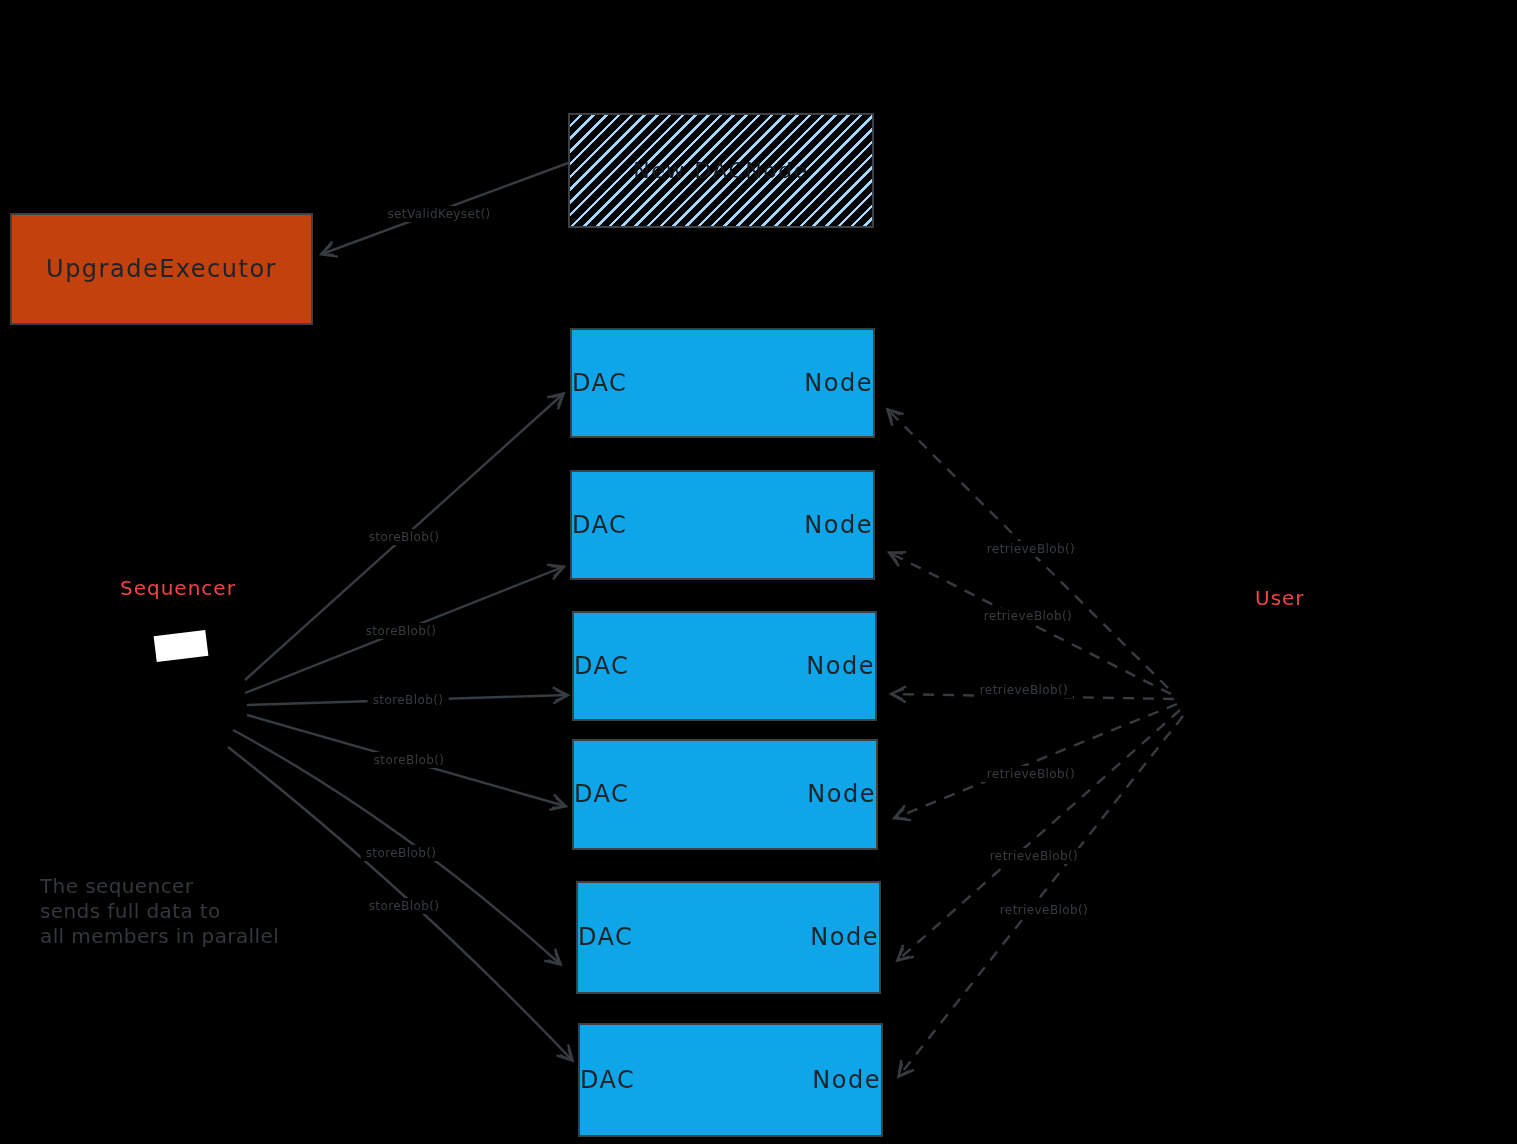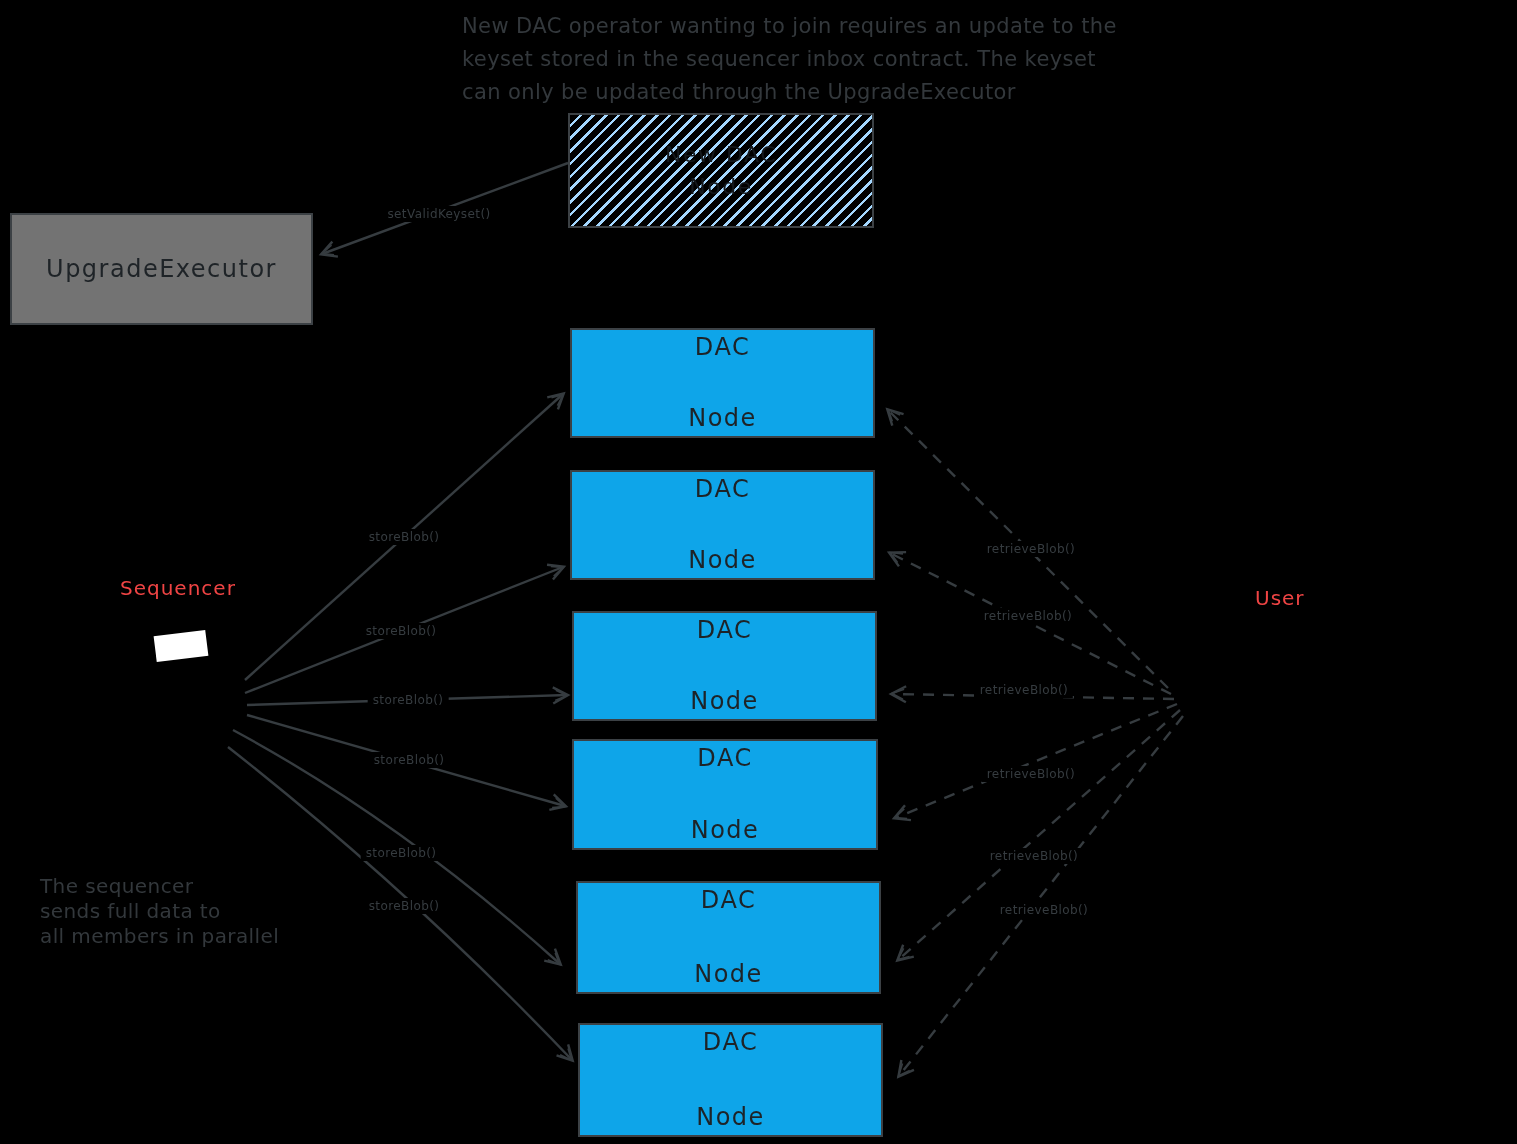--- a/index.html
+++ b/index.html
@@ -6,32 +6,32 @@
   .canvas{
     position:relative;
     width:1517px;height:1144px;
     background:#000;
     font-family:"DejaVu Sans", sans-serif;
     overflow:hidden;
   }
   .arrows{position:absolute;left:0;top:0;}
   .box{
     position:absolute;
-    display:flex;flex-direction:column;
+    display:flex;flex-direction:row;
     align-items:center;justify-content:center;
     border:2px solid #3c4145;
     box-sizing:border-box;
     color:#1e2327;
     font-size:24px;
     letter-spacing:1.5px;
     line-height:1.45;
     text-align:center;
   }
   .node{background:#0ea5e9;justify-content:space-between;}
-  .pink{background:#737373;font-size:24px;}
+  .pink{background:#c2410c;font-size:24px;}
   .hatch{
     background:repeating-linear-gradient(135deg,
       rgba(0,0,0,0) 0px, rgba(0,0,0,0) 6.5px,
       #a5d8ff 6.5px, #a5d8ff 9px);
     color:#14181c;
   }
   .note{
     position:absolute;
     color:#33383c;
     font-size:21px;
@@ -93,25 +93,20 @@
         <line x1="1168" y1="688" x2="888" y2="410" marker-end="url(#vee)"></line>
         <line x1="1171" y1="694" x2="890" y2="553" marker-end="url(#vee)"></line>
         <line x1="1174" y1="699" x2="892" y2="694" marker-end="url(#vee)"></line>
         <line x1="1177" y1="704" x2="895" y2="818" marker-end="url(#vee)"></line>
         <line x1="1180" y1="710" x2="898" y2="960" marker-end="url(#vee)"></line>
         <line x1="1183" y1="716" x2="899" y2="1076" marker-end="url(#vee)"></line>
       </g>
     </g>
   </svg>
 
-  <div class="note" style="left:462px;top:10px;">
-    <div>New DAC operator wanting to join requires an update to the</div>
-    <div>keyset stored in the sequencer inbox contract. The keyset</div>
-    <div>can only be updated through the UpgradeExecutor</div>
-  </div>
 
   <div class="box hatch" style="left:568px;top:113px;width:306px;height:115px;font-size:22px;">
     <div>New DAC</div>
     <div>Node</div>
   </div>
 
   <div class="box pink" style="left:10px;top:213px;width:303px;height:112px;">
     <div>UpgradeExecutor</div>
   </div>
 

